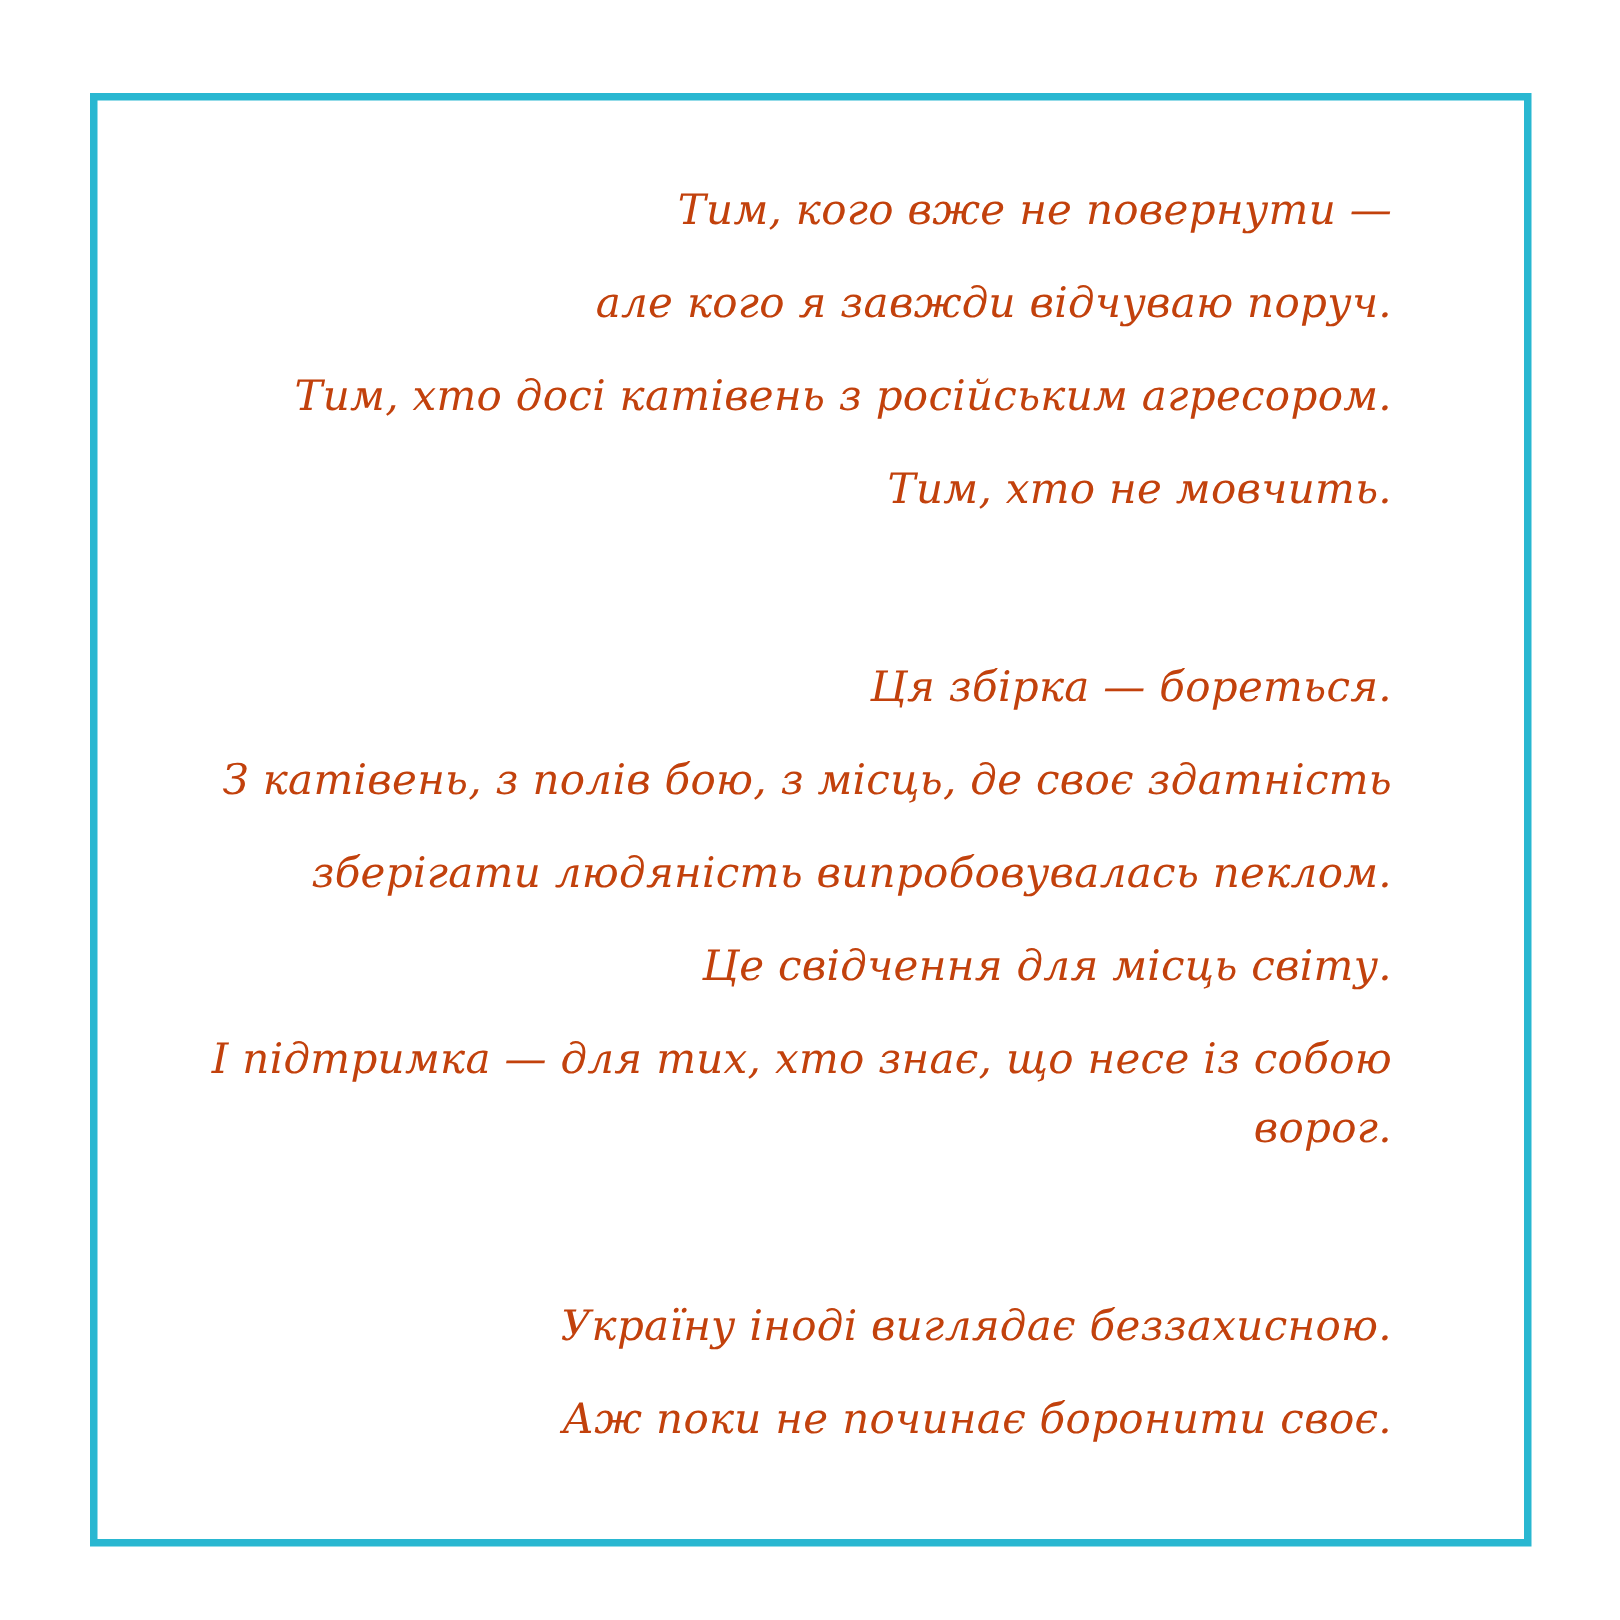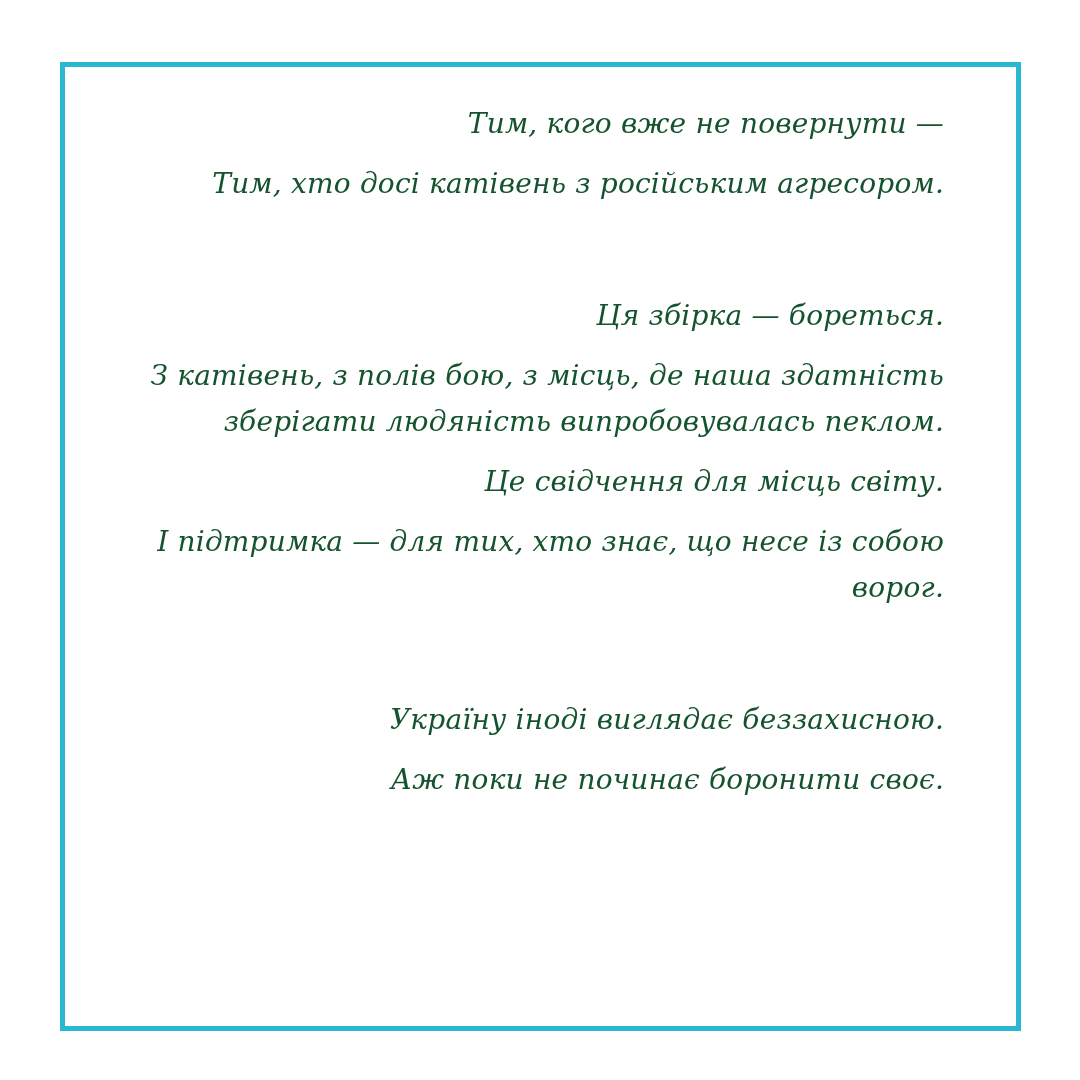--- a/index.html
+++ b/index.html
@@ -26,50 +26,54 @@
     padding: 34px 72px 0 34px;
   }
   .block {
     text-align: right;
     margin: 0 0 14px 0;
   }
   .block.gap {
     margin-top: 86px;
   }
   p.line {
-    margin: 0;
+    margin: 16px;
     font-style: italic;
     font-size: 28px;
     line-height: 46px;
-    color: #14532d;
+    color: #c2410c;
     letter-spacing: 0.2px;
   }
 </style>
 </head>
 <body>
 
 <div class="page">
   <div class="frame">
 
     <div class="block">
       <p class="line">Тим, кого вже не повернути —</p>
+      <p class="line">але кого я завжди відчуваю поруч.</p>
     </div>
 
     <div class="block">
       <p class="line">Тим, хто досі катівень з російським агресором.</p>
     </div>
 
+    <div class="block">
+      <p class="line">Тим, хто не мовчить.</p>
+    </div>
 
 
     <div class="block gap">
       <p class="line">Ця збірка — бореться.</p>
     </div>
 
     <div class="block">
-      <p class="line">З катівень, з полів бою, з місць, де наша здатність</p>
+      <p class="line">З катівень, з полів бою, з місць, де своє здатність</p>
       <p class="line">зберігати людяність випробовувалась пеклом.</p>
     </div>
 
     <div class="block">
       <p class="line">Це свідчення для місць світу.</p>
     </div>
 
     <div class="block">
       <p class="line">І підтримка — для тих, хто знає, що несе із собою ворог.</p>
     </div>

